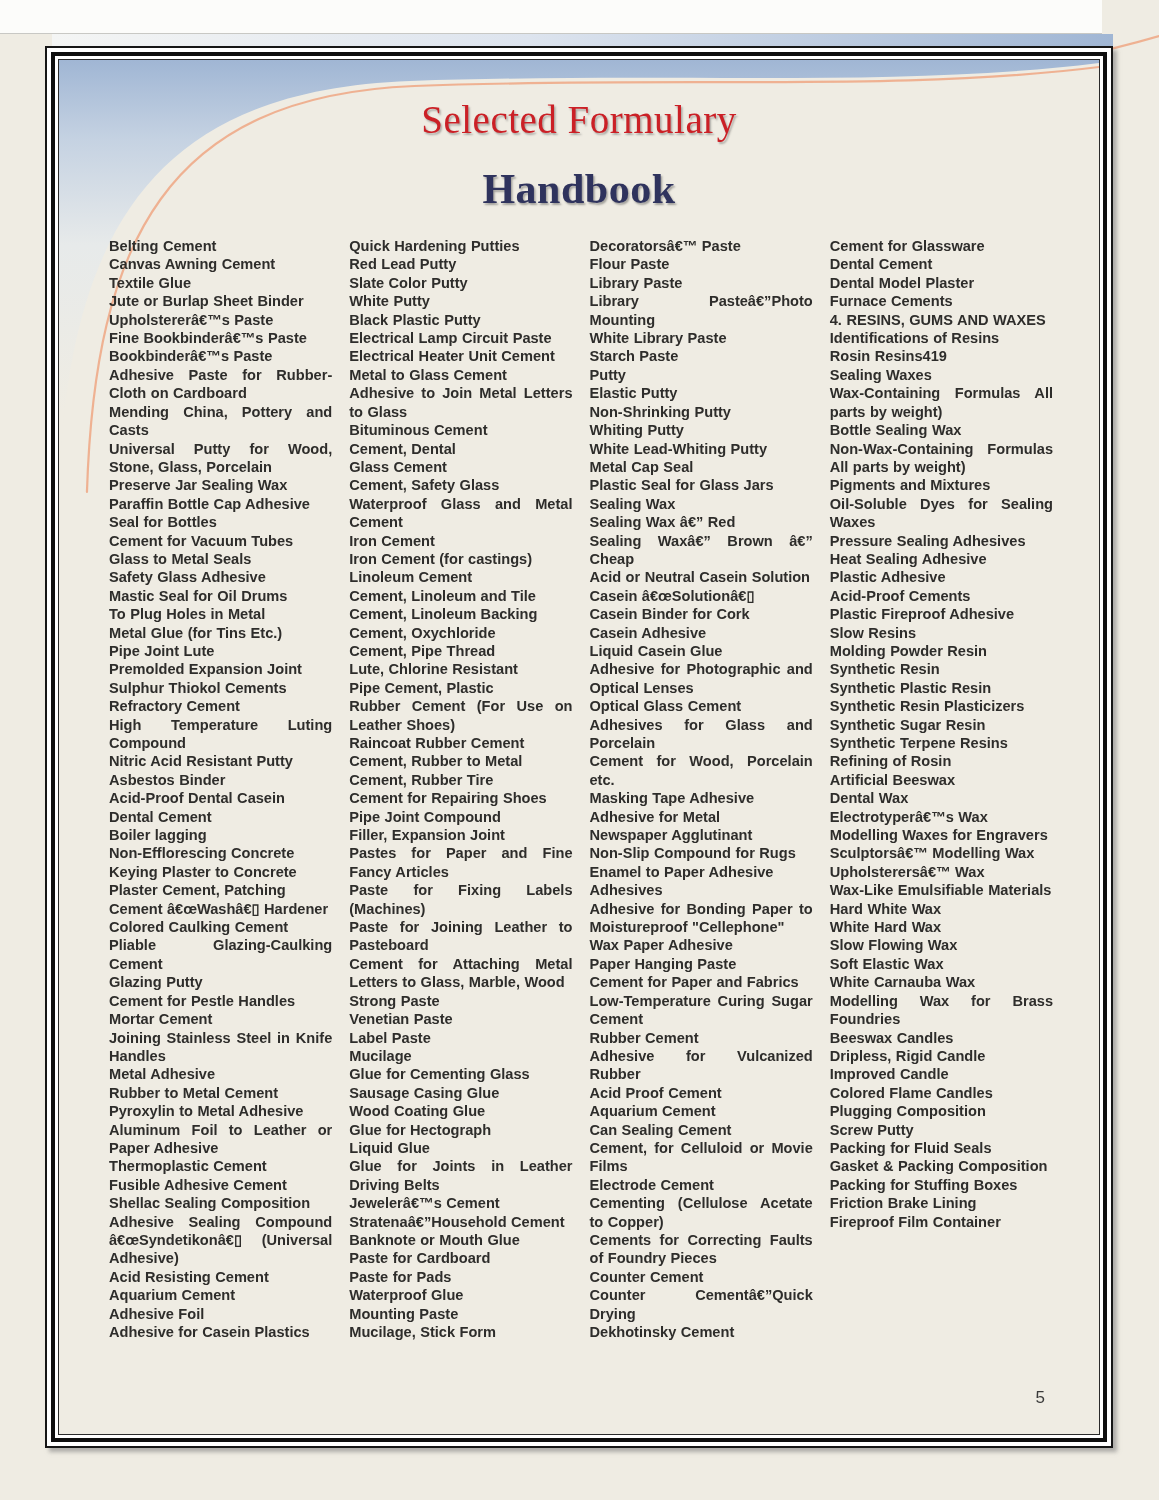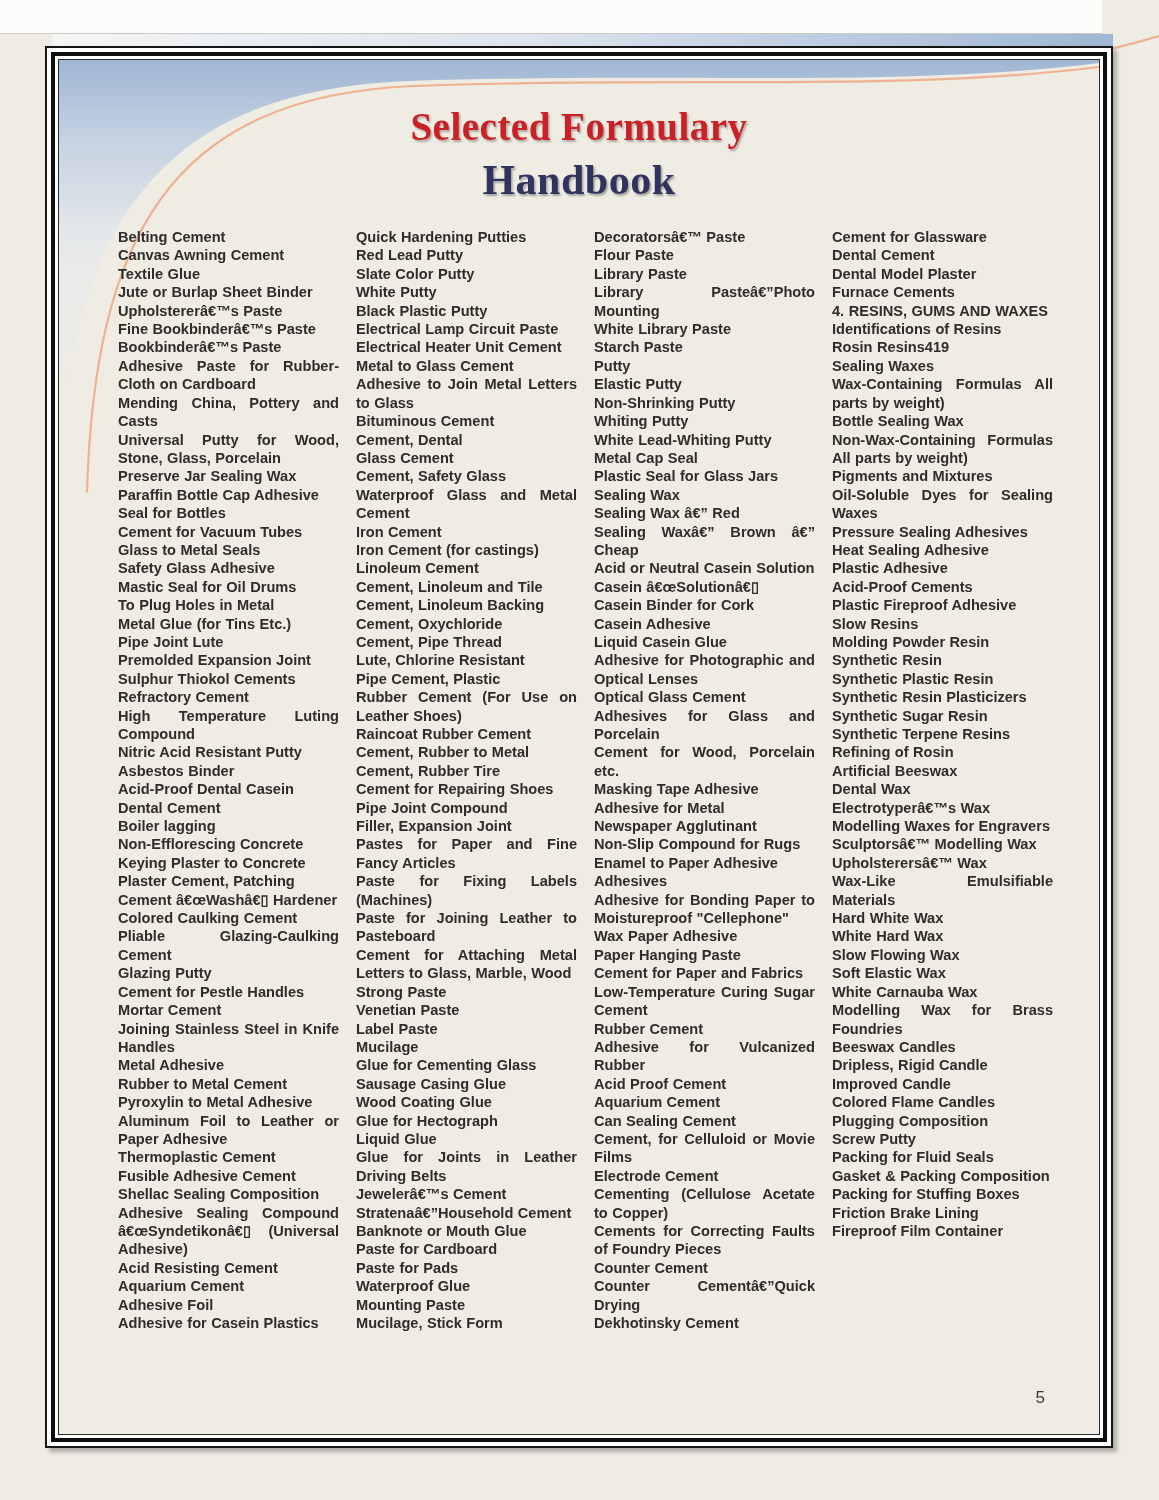--- a/index.html
+++ b/index.html
@@ -12,25 +12,25 @@
   .top-strip{position:absolute; left:0; top:0; width:1102px; height:34px; background:#fcfcfa; border-bottom:1px solid #c8c8c4; z-index:0;}
   .page-decor{position:absolute; left:0; top:0; width:1159px; height:120px; z-index:1;}
   .frame-outer{position:absolute; left:45px; top:46px; width:1068px; height:1402px;
     border:2px solid var(--frame-ink); background:#ffffff; padding:4px; z-index:2;
     box-shadow:4px 4px 4px rgba(120,120,120,.55);}
   .frame-mid{width:100%; height:100%; border:4px solid #0e0e0e; background:#ffffff; padding:3px;}
   .frame-inner{position:relative; width:100%; height:100%; border:1px solid #2a2a2a; background:var(--paper); overflow:hidden;}
   .corner-decor{position:absolute; left:0; top:0; width:100%; height:470px; z-index:0;}
   .content{position:relative; z-index:1; height:100%;}
   .title-wrap{padding-top:40px; text-align:center; font-family:"Liberation Serif", serif;}
-  .title-line1{font-size:39px; font-weight:bold; color:var(--title-red); line-height:1.05;
-    text-shadow:1.5px 2px 2px rgba(70,70,70,.4); letter-spacing:.5px;margin-top:7px;}
-  .title-line2{font-size:42px; font-weight:bold; color:var(--title-navy); line-height:1.05; margin-top:10px;
+  .title-line1{font-size:39px; font-weight:normal; color:var(--title-red); line-height:1.05;
+    text-shadow:1.5px 2px 2px rgba(70,70,70,.4); letter-spacing:.5px;}
+  .title-line2{font-size:42px; font-weight:bold; color:var(--title-navy); line-height:1.05; margin-top:26px;
     text-shadow:1.5px 2px 2px rgba(70,70,70,.45); letter-spacing:.5px;}
-  .columns{display:flex; gap:17px; margin-top:26px; padding:0 46px 0 50px;margin-left:9px;}
+  .columns{display:flex; gap:17px; margin-top:26px; padding:0 46px 0 50px;}
   .col{flex:1; min-width:0;}
   .item{font-size:14.6px; font-weight:bold; color:var(--ink); line-height:18.4px;
     text-align:justify; word-spacing:.4px;}
   .page-number{position:absolute; right:54px; bottom:26px; font-size:17px; color:#3a3a3a; z-index:1;}
   .sky-stop-a{stop-color:var(--sky-blue);} .sky-stop-b{stop-color:#c5d2e2;}
   .sky-stop-c{stop-color:#e7eaea;} .sky-stop-d{stop-color:#efece3;}
   .swoosh{fill:var(--paper);}
   .orange-curve{fill:none; stroke:var(--curve-orange); stroke-width:2.2; stroke-linecap:round; opacity:.95;}
 </style>
 </head>

